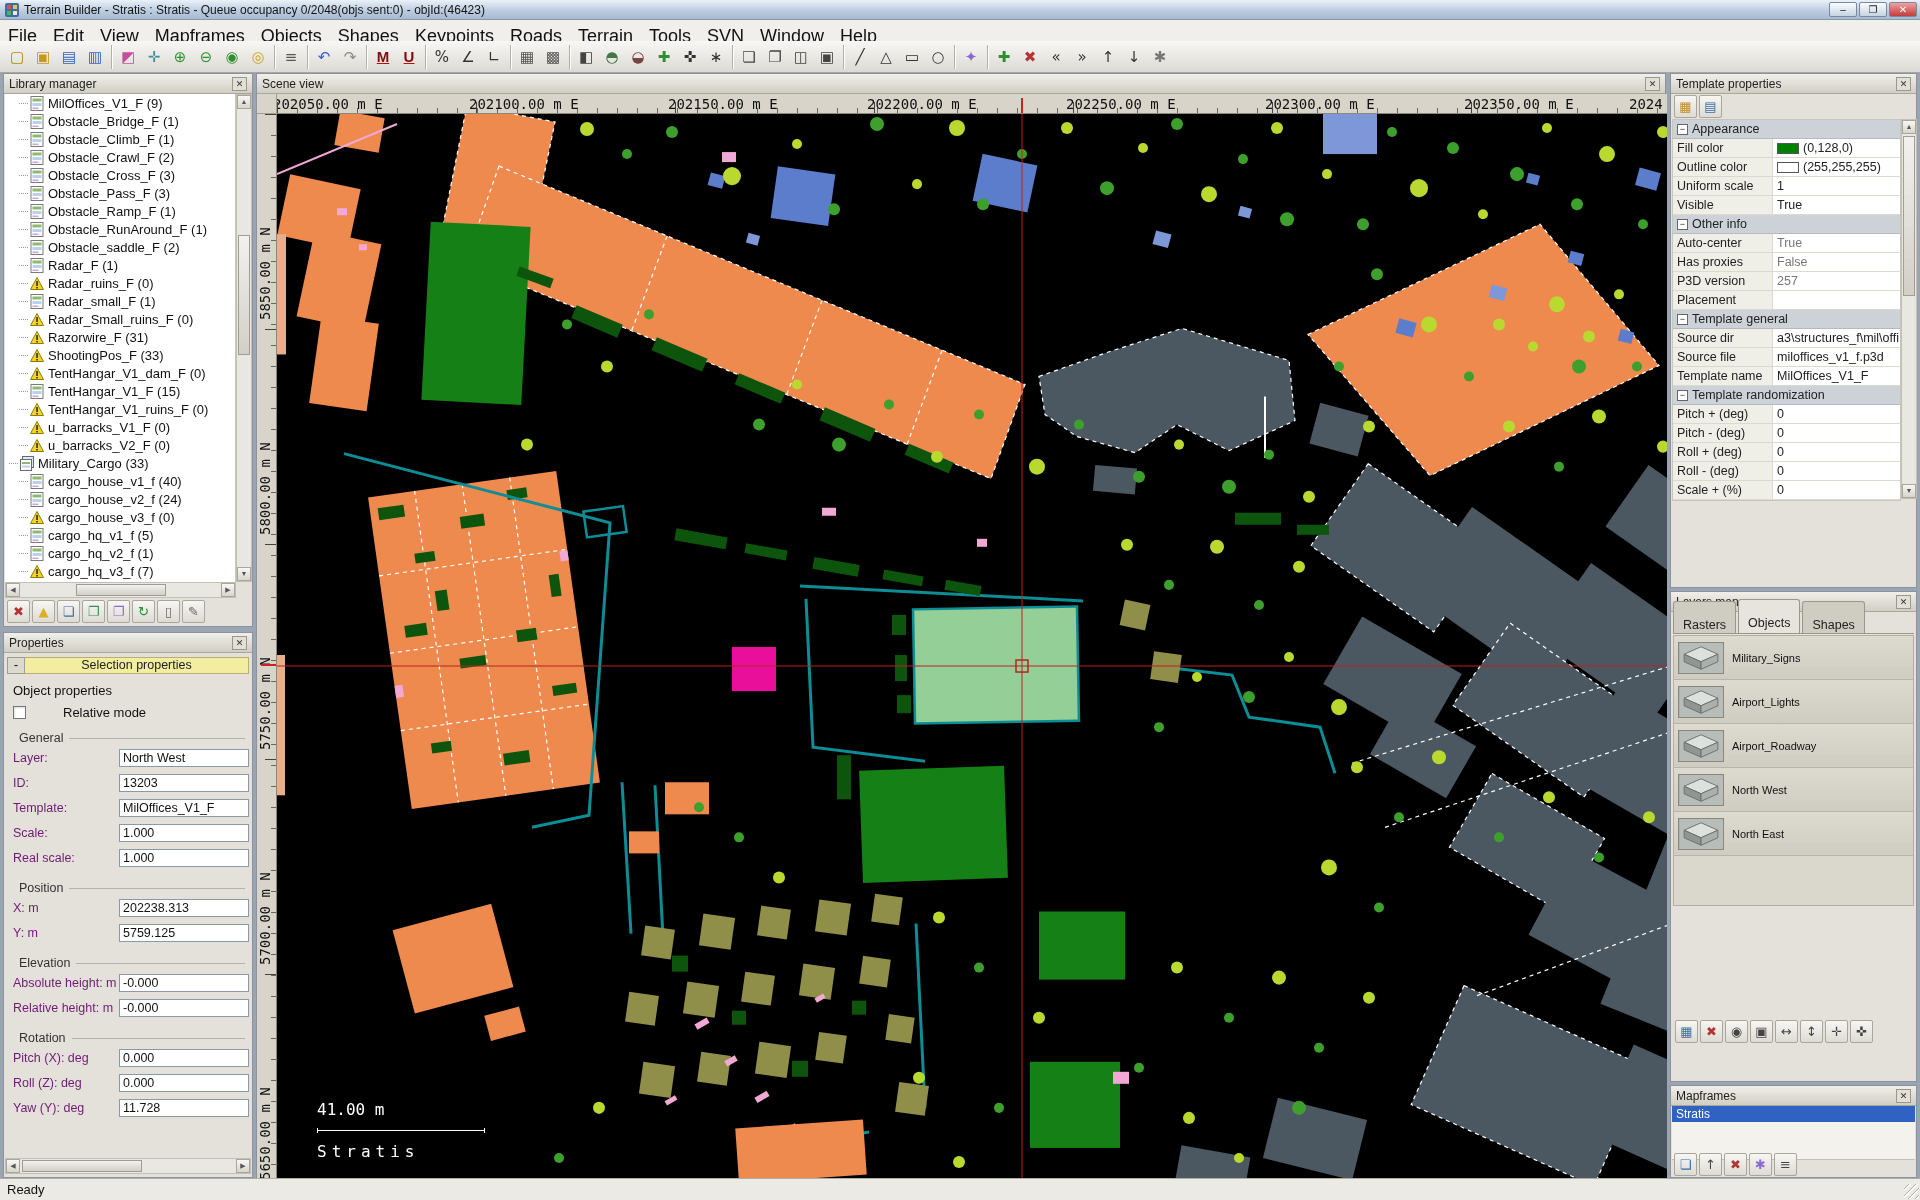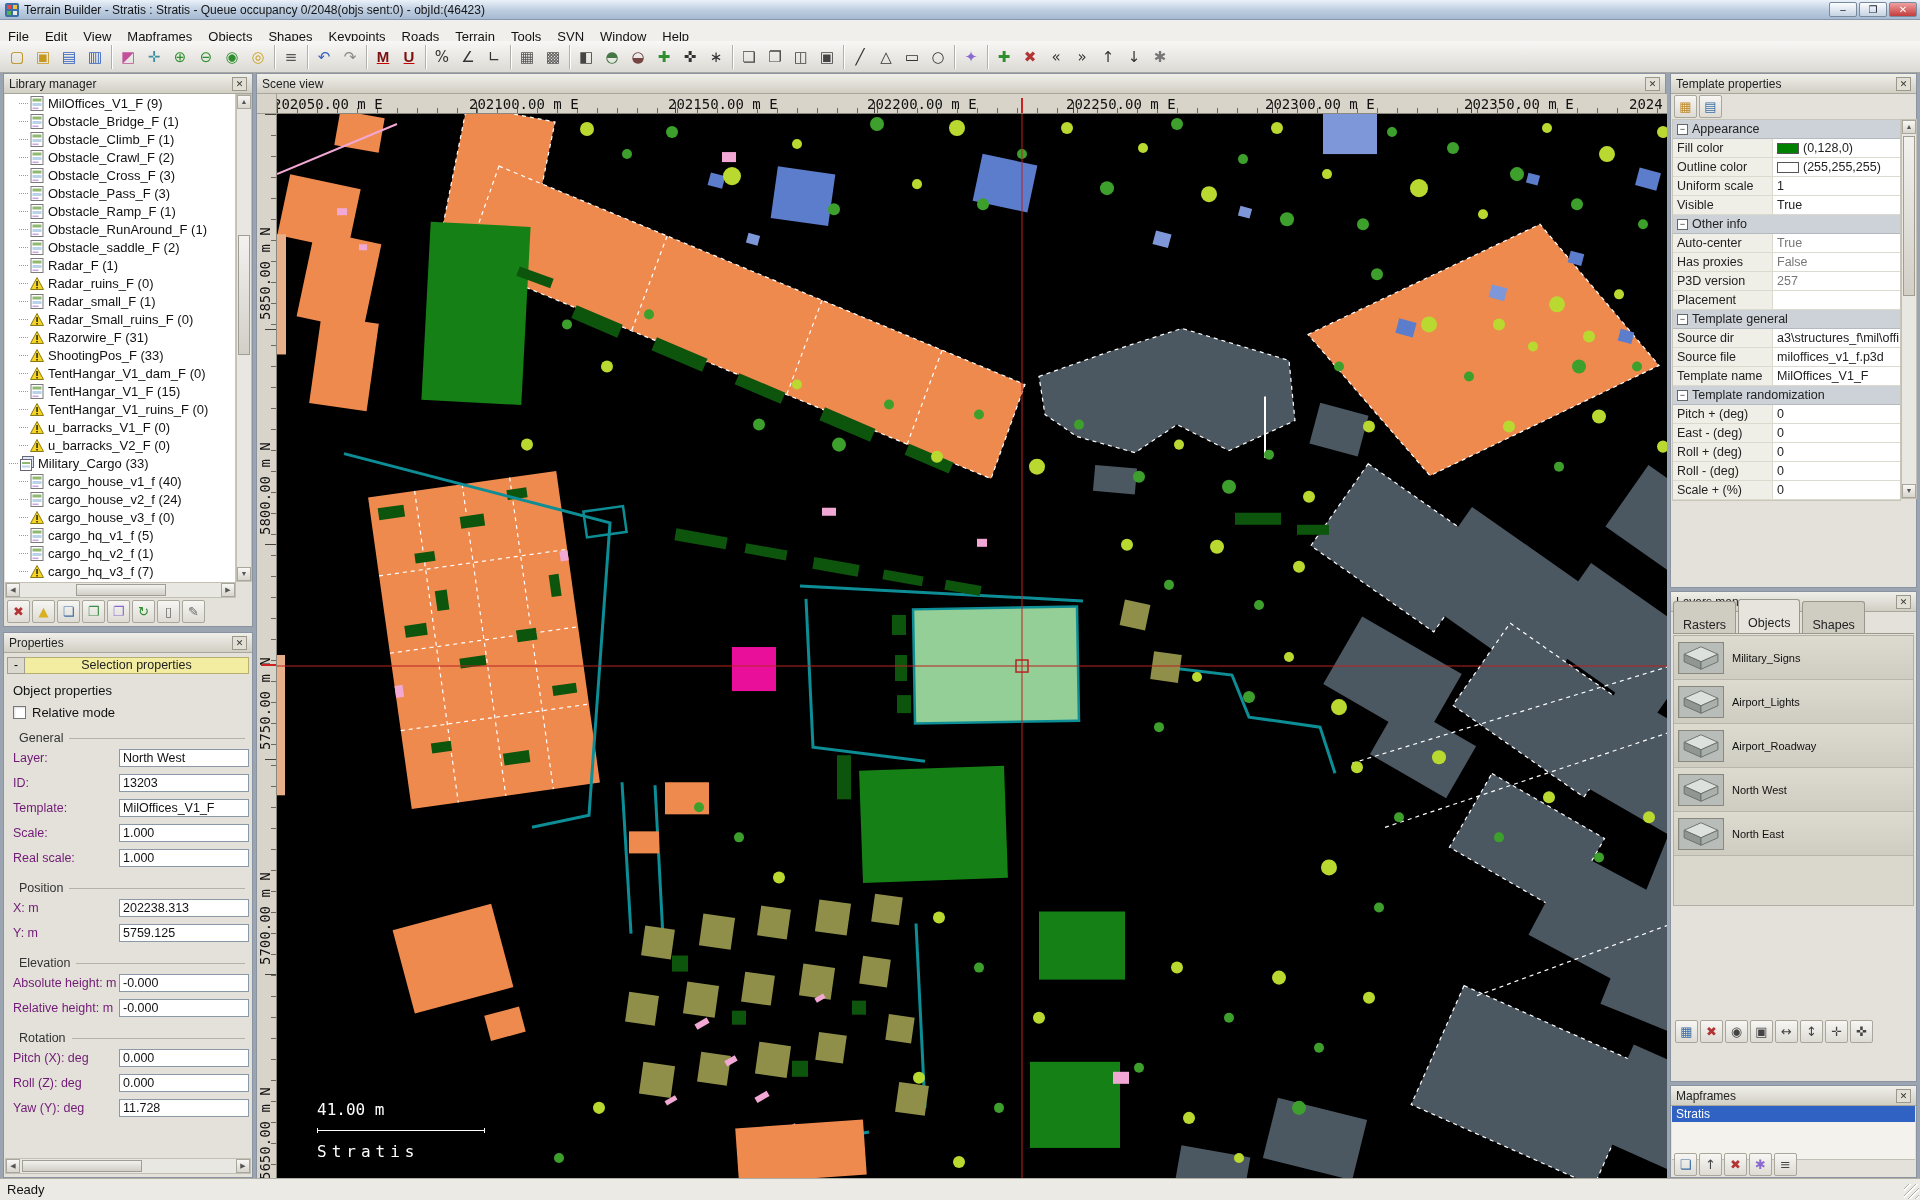--- a/index.html
+++ b/index.html
@@ -6,21 +6,21 @@
 html,body{width:1920px;height:1200px;overflow:hidden;background:#8d99a8;}
 #win{position:absolute;inset:0;background:#9aa5b1;}
 
 .titlebar{position:absolute;left:0;top:0;right:0;height:20px;background:linear-gradient(#eaf1f9,#bdcde0 55%,#a6bad2);display:flex;align-items:center;font-size:12px;color:#151515;border-bottom:1px solid #8898ac;}
 .app-icon{width:14px;height:14px;margin:0 5px;display:inline-block;}
 .title-text{white-space:nowrap;}
 .caption-btns{position:absolute;right:3px;top:2px;display:flex;gap:2px;}
 .cap-btn{width:28px;height:15px;font-size:10px;line-height:13px;text-align:center;background:linear-gradient(#fbfdff,#c6d3e2);border:1px solid #7a8a9c;border-radius:2px;color:#223;}
 .cap-close{background:linear-gradient(#f0a0a0,#c33c3c);color:#fff;}
 
-.menubar{position:absolute;top:20px;left:0;right:0;height:33px;background:#f0efec;border-bottom:1px solid #c9c6bf;display:flex;align-items:center;font-size:13px;color:#111;}
+.menubar{position:absolute;top:20px;left:0;right:0;height:33px;background:#f0efec;border-bottom:1px solid #c9c6bf;display:flex;align-items:center;font-size:18px;color:#111;}
 .menu-item{padding:2px 8px;}
 .toolbar{position:absolute;top:41px;left:0;right:0;height:32px;background:linear-gradient(#f8f7f5,#dcdad4);border-bottom:1px solid #a8a6a0;display:flex;align-items:center;padding-left:4px;}
 .tb-btn{width:26px;height:26px;background:transparent;border:1px solid transparent;border-radius:2px;font-size:15px;font-family:"DejaVu Sans",sans-serif;line-height:22px;cursor:default;}
 .tb-ul{font-weight:bold;text-decoration:underline;text-decoration-color:#c00;font-family:"Liberation Sans",sans-serif;}
 .tb-sep{width:1px;height:24px;background:#b2b0aa;margin:0 3px;box-shadow:1px 0 0 #fff;}
 
 .panel{position:absolute;background:#e3e1d9;border:1px solid #8a93a2;}
 .caption{position:absolute;left:0;top:0;right:0;height:20px;background:linear-gradient(#f0efe9,#d1cec4);border-bottom:1px solid #a9a69c;font-size:12px;display:flex;align-items:center;padding:0 5px;color:#222;}
 .cap-x{margin-left:auto;width:15px;height:14px;border:1px solid #9a978d;background:#e2dfd5;font-size:9px;line-height:12px;text-align:center;color:#333;}
 
@@ -41,21 +41,21 @@
 .mini-row{position:absolute;display:flex;align-items:center;}
 .mini-btn{width:23px;height:23px;margin:0 1px;background:linear-gradient(#f7f6f3,#dedbd4);border:1px solid #a9a69c;border-radius:2px;font-size:13px;font-family:"DejaVu Sans",sans-serif;line-height:20px;}
 #lib-icons{left:2px;bottom:3px;}
 
 #properties{left:3px;top:632px;width:250px;height:546px;}
 #prop-body{position:absolute;left:1px;top:20px;right:1px;bottom:22px;overflow:hidden;}
 #sel-row{display:flex;margin:4px 2px 0 2px;height:17px;}
 #sel-minus{width:18px;background:#dcd9cf;border:1px solid #a09d93;text-align:center;font-size:12px;line-height:14px;}
 #sel-title{flex:1;background:#f3eda2;border:1px solid #b8b070;border-left:none;text-align:center;font-size:12.5px;line-height:15px;color:#222;}
 #obj-label{margin:9px 0 0 8px;font-size:13px;color:#111;}
-#rel-row{margin:7px 0 0 8px;display:flex;align-items:center;font-size:13px;color:#111;}
+#rel-row{margin:7px 0 0 8px;display:flex;align-items:center;font-size:13px;color:#111;gap:31px;}
 .checkbox{width:13px;height:13px;border:1px solid #777;background:#fff;display:inline-block;margin-right:6px;box-shadow:inset 1px 1px 2px #00000022;}
 .pgroup{display:flex;align-items:center;margin:11px 6px 0 4px;gap:6px;font-size:12.5px;color:#333;}
 .pgroup-name{padding-left:10px;}
 .pgroup-line{flex:1;border-top:1px solid #b5b2a8;}
 .prow{display:flex;align-items:center;height:25px;padding-left:8px;}
 .plabel{width:106px;font-size:12.5px;color:#701a75;}
 .pinput{width:130px;height:18px;border:1px solid #8a98a8;background:#fff;font-size:12.5px;padding:0 3px;color:#111;}
 #prop-hscroll{left:1px;bottom:3px;width:246px;}
 
 #scene{left:256px;top:73px;width:1410px;height:1105px;background:#000;}
@@ -958,21 +958,21 @@
           <span class="tg-minus">−</span>
           <span class="tg-gname">Template randomization</span>
         </div>
         <div class="tg-row">
           <div class="tg-label">Pitch + (deg)</div>
           <div class="tg-value">
             <span class="tg-vtext">0</span>
           </div>
         </div>
         <div class="tg-row">
-          <div class="tg-label">East - (deg)</div>
+          <div class="tg-label">Pitch - (deg)</div>
           <div class="tg-value">
             <span class="tg-vtext">0</span>
           </div>
         </div>
         <div class="tg-row">
           <div class="tg-label">Roll + (deg)</div>
           <div class="tg-value">
             <span class="tg-vtext">0</span>
           </div>
         </div>

